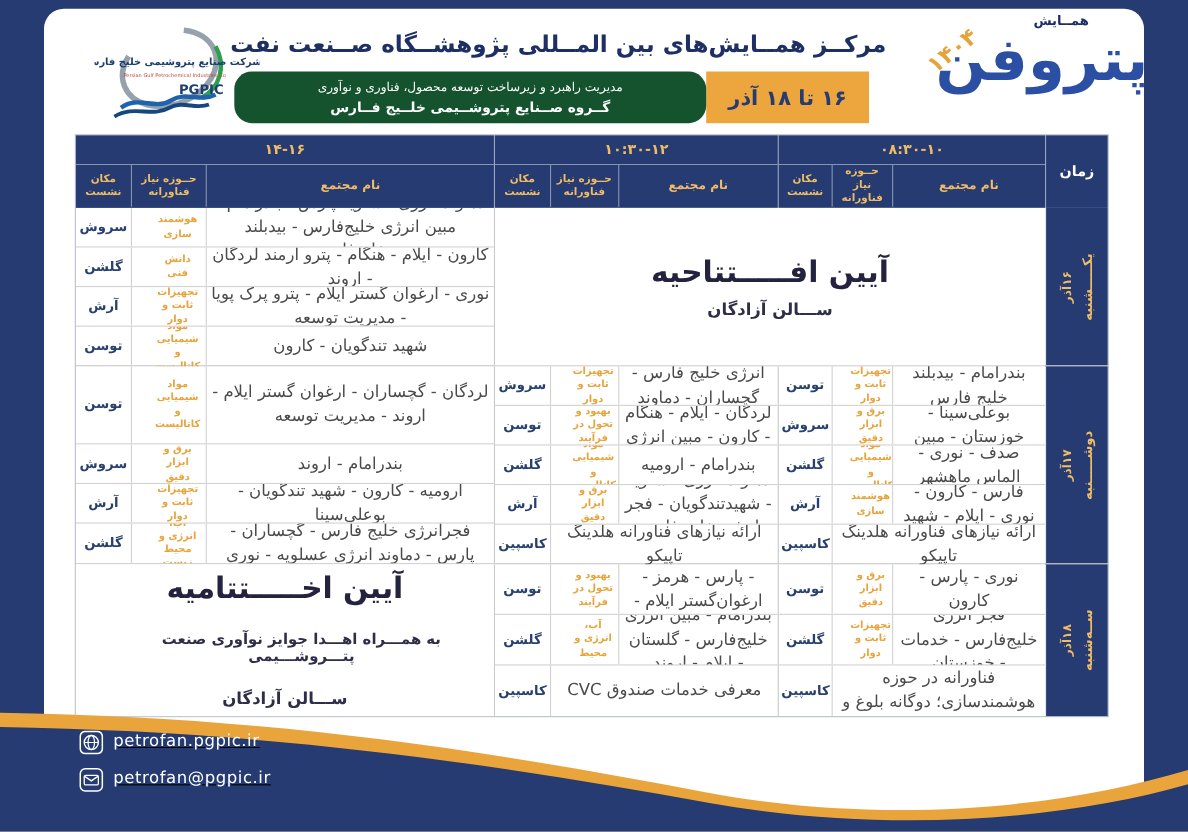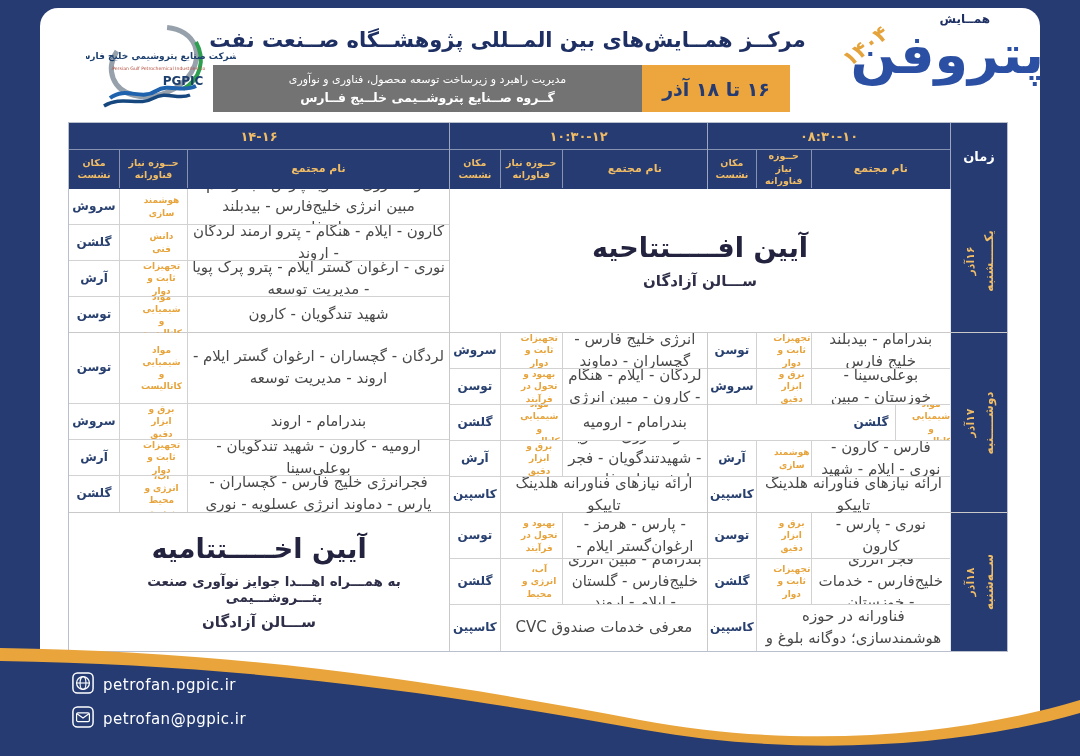--- a/index.html
+++ b/index.html
@@ -21,22 +21,22 @@
     position: absolute; top: 28px; left: 205px; width: 605px;
     text-align: center; font-size: 21px; font-weight: bold; color: #1d2f63;
   }
   .subbar { position: absolute; top: 65px; left: 213px; height: 47px; display: flex; }
   .datebox {
     width: 148px; height: 100%; background: #eca63d; color: #253b72;
     display: flex; align-items: center; justify-content: center;
     font-size: 19px; font-weight: bold;
   }
   .deptbox {
-    width: 429px; height: 100%; background: #737373; color: #ffffff;
-    display: flex; flex-direction: column; align-items: center; justify-content: center;
+    width: 429px; height: 100%; background: #14532d; color: #ffffff;
+    display: flex; flex-direction: column; align-items: center; justify-content: center; border-radius: 16px;
   }
   .dept1 { font-size: 11px; margin-bottom: 4px; }
   .dept2 { font-size: 12.5px; font-weight: bold; }
   .pgpic { position: absolute; left: 86px; top: 22px; width: 150px; height: 95px; }
   .petrofan { position: absolute; right: 32px; top: 4px; width: 210px; height: 112px; }
   .pf-kicker { position: absolute; top: 8px; right: 58px; font-size: 12px; font-weight: bold; color: #1d2f63; }
   .pf-name { position: absolute; top: 24px; right: 4px; font-size: 54px; font-weight: bold; color: #2b50a3; line-height: 1; }
   .pf-year { position: absolute; left: 2px; top: 30px; transform: rotate(-38deg); color: #e5a33c; font-size: 21px; font-weight: bold; }
   
   .tbl {
@@ -91,21 +91,21 @@
     display: flex; flex-direction: column; align-items: center; justify-content: center;
     text-align: center; border-left: 1px solid #c9c9c9; background: #ffffff; padding: 6px;
   }
   .cer:last-child { border-left: none; }
   .cer-title { font-size: 27px; font-weight: bold; color: #23233f; margin-bottom: 9px; }
   .cer-sub   { font-size: 13.5px; font-weight: bold; color: #2e2e48; margin-bottom: 8px; margin-left: 30px; }
   .cer-hall  { font-size: 15px; font-weight: bold; color: #2e2e48; }
   
   .wave { position: absolute; left: 0; bottom: 0; width: 1080px; height: 130px; }
   .footer { position: absolute; left: 72px; top: 664px; direction: ltr; }
-  .frow { display: flex; align-items: flex-end; gap: 9px; height: 30px; margin-bottom: 4px; }
+  .frow { display: flex; align-items: flex-start; gap: 9px; height: 30px; margin-bottom: 4px; text-decoration: underline; }
   .ftext { color: #ffffff; font-size: 15px; letter-spacing: .5px; }
   .ficon { width: 22px; height: 22px; }
 </style>
 </head>
 <body>
 
 <div class="card"></div>
 
 <div class="pgpic">
   <svg viewBox="0 0 150 95" width="150" height="95">
@@ -215,20 +215,21 @@
             <div class="cell cname" style="width: 140px;">بندرامام - بیدبلند خلیج فارس</div>
             <div class="cell cneed" style="width: 55px;">تجهیزات ثابت و دوار</div>
             <div class="cell cvenue" style="width: 48px;">توسن</div>
           </div>
           <div class="srow" style="height: 36px;">
             <div class="cell cname" style="width: 140px;">الماس ماهشهر - بوعلی‌سینا - خوزستان - مبین انرژی خلیج فارس</div>
             <div class="cell cneed" style="width: 55px;">برق و ابزار دقیق</div>
             <div class="cell cvenue" style="width: 48px;">سروش</div>
           </div>
           <div class="srow" style="height: 36px;">
+            <div class="cell cname" style="width: 140px;">صدف - نوری - الماس ماهشهر</div>
             <div class="cell cneed" style="width: 55px;">مواد شیمیایی و کاتالیست</div>
             <div class="cell cvenue" style="width: 48px;">گلشن</div>
           </div>
           <div class="srow" style="height: 36px;">
             <div class="cell cname" style="width: 140px;">فجر انرژی خلیج فارس - کارون - نوری - ایلام - شهید تندگویان - اروند</div>
             <div class="cell cneed" style="width: 55px;">هوشمند سازی</div>
             <div class="cell cvenue" style="width: 48px;">آرش</div>
           </div>
           <div class="srow" style="height: 36px;">
             <div class="cell cname" style="width: 195px;">ارائه نیازهای فناورانه هلدینگ تاپیکو</div>
@@ -316,21 +317,21 @@
           <div class="srow" style="height: 46px;">
             <div class="cell cname" style="width: 146px;">بندرامام - مبین انرژی خلیج‌فارس - گلستان - ایلام - اروند</div>
             <div class="cell cneed" style="width: 62px;">آب، انرژی و محیط</div>
             <div class="cell cvenue" style="width: 50px;">گلشن</div>
           </div>
           <div class="srow" style="height: 46px;">
             <div class="cell cname" style="width: 208px;">معرفی خدمات صندوق CVC</div>
             <div class="cell cvenue" style="width: 50px;">کاسپین</div>
           </div>
         </div>
-        <div class="cer" style="width: 380px;">
+        <div class="cer" style="width: 380px; gap: 13px;">
           <div class="cer-title">آیین اخـــــتتامیه</div>
           <div class="cer-sub">به همـــراه اهـــدا جوایز نوآوری صنعت پتـــروشـــیمی</div>
           <div class="cer-hall">ســـالن آزادگان</div>
         </div>
       </div>
     </div>
 </div>
 
 <svg class="wave" viewBox="0 0 1080 130" preserveAspectRatio="none">
   <path d="M0,22 C250,26 440,56 640,94 C800,124 960,110 1080,74 L1080,130 L0,130 Z" fill="#e9a53c"></path>

